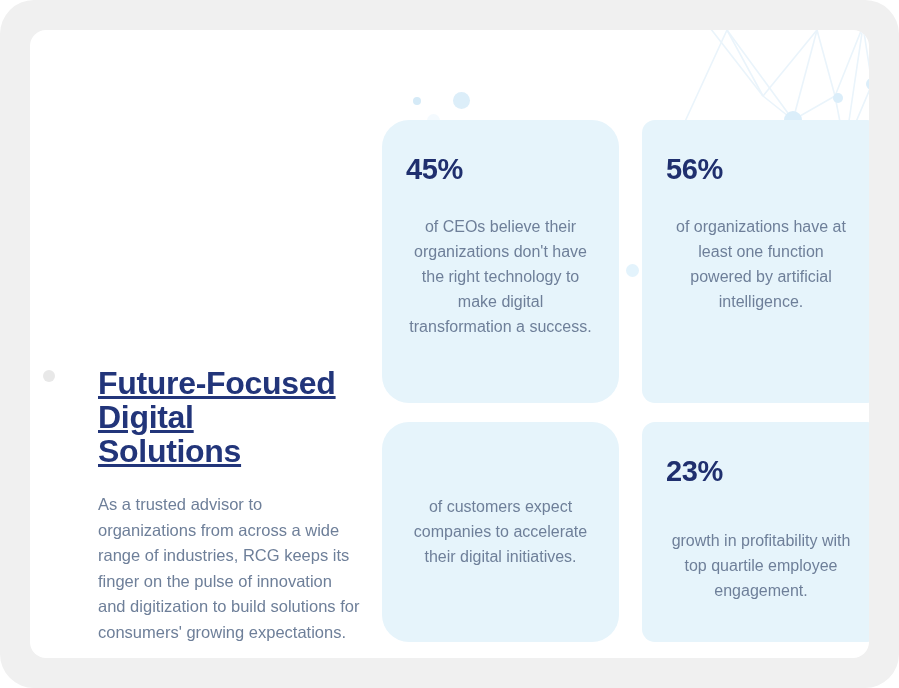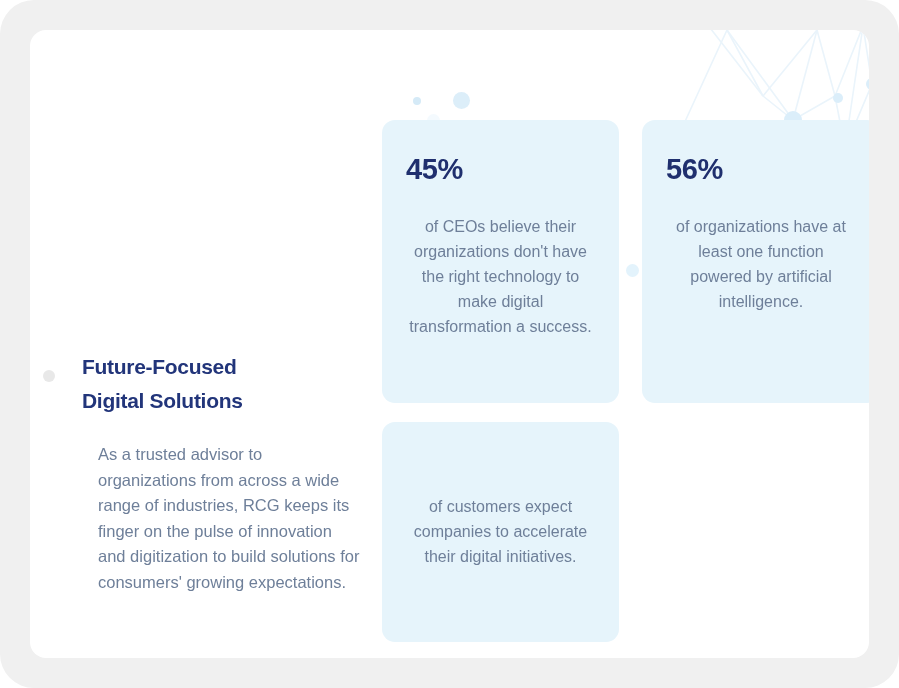--- a/index.html
+++ b/index.html
@@ -60,26 +60,27 @@
   .dot-e { left: 13px;  top: 340px; width: 12px; height: 12px; background: #e8e8e8; }
 
   
   .left-col {
     position: absolute;
     left: 52px;
     top: 320px;
     width: 278px;
   }
   .section-title {
-    margin: 0;
-    font-size: 21px;
+    margin: 16px;
+    font-size: 32px;
     line-height: 34px;
     font-weight: bold;
     letter-spacing: -0.3px;
     color: #22357a;
+    text-decoration: underline;
   }
   .section-body {
     margin: 24px 0 0 16px;
     font-size: 16.5px;
     line-height: 25.5px;
     color: #6e7f99;
   }
 
   
   .stat-grid {
@@ -91,21 +92,21 @@
   }
   .stat-card {
     position: absolute;
     background: #e6f4fb;
     border-radius: 13px;
     box-sizing: border-box;
     padding: 32px 24px 24px 24px;
   }
   .stat-card.r0 { top: 0;     height: 283px; }
   .stat-card.r1 { top: 302px; height: 220px; }
-  .stat-card.c0 { left: 0;    width: 237px; }
+  .stat-card.c0 { left: 0;    width: 237px; border-radius: 27px; }
   .stat-card.c1 { left: 260px; width: 238px; }
 
   .stat-value {
     font-size: 29px;
     line-height: 34px;
     font-weight: bold;
     letter-spacing: -0.4px;
     color: #1f2f6e;
     margin: 0;
   }
@@ -176,16 +177,20 @@
 
       <div class="stat-card r0 c1">
         <p class="stat-value">56%</p>
         <p class="stat-label">of organizations have at least one function powered by artificial intelligence.</p>
       </div>
 
       <div class="stat-card r1 c0">
         <p class="stat-label">of customers expect companies to accelerate their digital initiatives.</p>
       </div>
 
+      <div class="stat-card r1 c1">
+        <p class="stat-value">23%</p>
+        <p class="stat-label">growth in profitability with top quartile employee engagement.</p>
+      </div>
 
     </div>
   </div>
 </div>
 
 </body></html>

